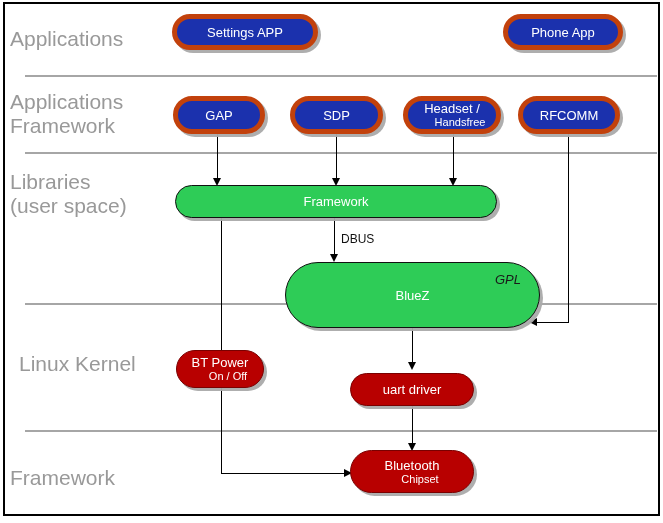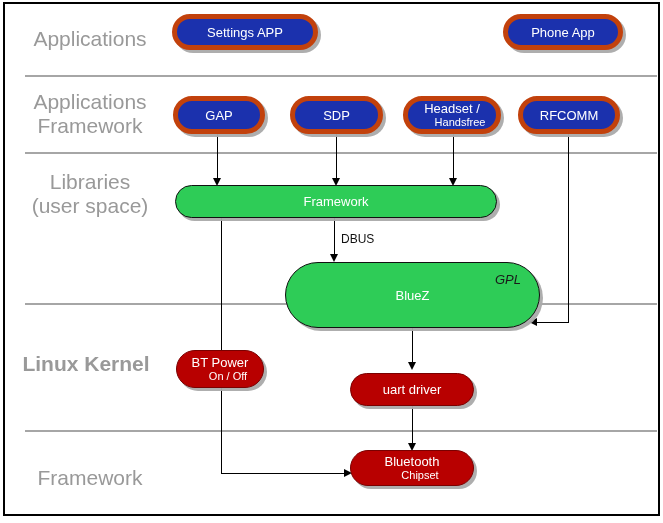--- a/index.html
+++ b/index.html
@@ -21,21 +21,20 @@
   .divider{
     position:absolute;
     height:0;
     border-top:2px solid #a6a6a6;
   }
   .tier-label{
     position:absolute;
     color:#999999;
     font-size:21px;
     line-height:24px;
-    text-align:center;
     white-space:pre-line;
     letter-spacing:0px;
   }
   
   .node{
     position:absolute;
     box-sizing:border-box;
     display:flex;
     flex-direction:column;
     align-items:center;
@@ -105,21 +104,21 @@
   <div class="divider" style="left:25px; top:75px; width:632px;"></div>
   <div class="divider" style="left:25px; top:152px; width:632px;"></div>
   <div class="divider" style="left:25px; top:303px; width:632px;"></div>
   <div class="divider" style="left:25px; top:430px; width:632px;"></div>
 
   <div class="tier-label" style="left:10px; top:27px; width:160px;">Applications</div>
   <div class="tier-label" style="left:10px; top:90px; width:160px;">Applications
 Framework</div>
   <div class="tier-label" style="left:10px; top:170px; width:160px;">Libraries
 (user space)</div>
-  <div class="tier-label" style="left:6px; top:352px; width:160px;font-weight:bold;">Linux Kernel</div>
+  <div class="tier-label" style="left:19px; top:352px; width:160px;">Linux Kernel</div>
   <div class="tier-label" style="left:10px; top:466px; width:160px;">Framework</div>
 
   <div class="vline" style="left:217px; top:133px; height:47px;"></div>
   <div class="arrow-down" style="left:212.5px; top:178px;"></div>
 
   <div class="vline" style="left:336px; top:133px; height:47px;"></div>
   <div class="arrow-down" style="left:331.5px; top:178px;"></div>
 
   <div class="vline" style="left:453px; top:133px; height:47px;"></div>
   <div class="arrow-down" style="left:448.5px; top:178px;"></div>
@@ -178,18 +177,18 @@
 
   <div class="node red" style="left:176px; top:350px; width:88px; height:38px;">
     <span>BT Power</span>
     <span class="sub">On / Off</span>
   </div>
 
   <div class="node red" style="left:350px; top:373px; width:124px; height:33px;">
     <span>uart driver</span>
   </div>
 
-  <div class="node red" style="left:350px; top:450px; width:124px; height:36px;">
+  <div class="node red" style="left:350px; top:450px; width:124px; height:43px;">
     <span>Bluetooth</span>
     <span class="sub">Chipset</span>
   </div>
 
 </div>
 
 </body></html>

